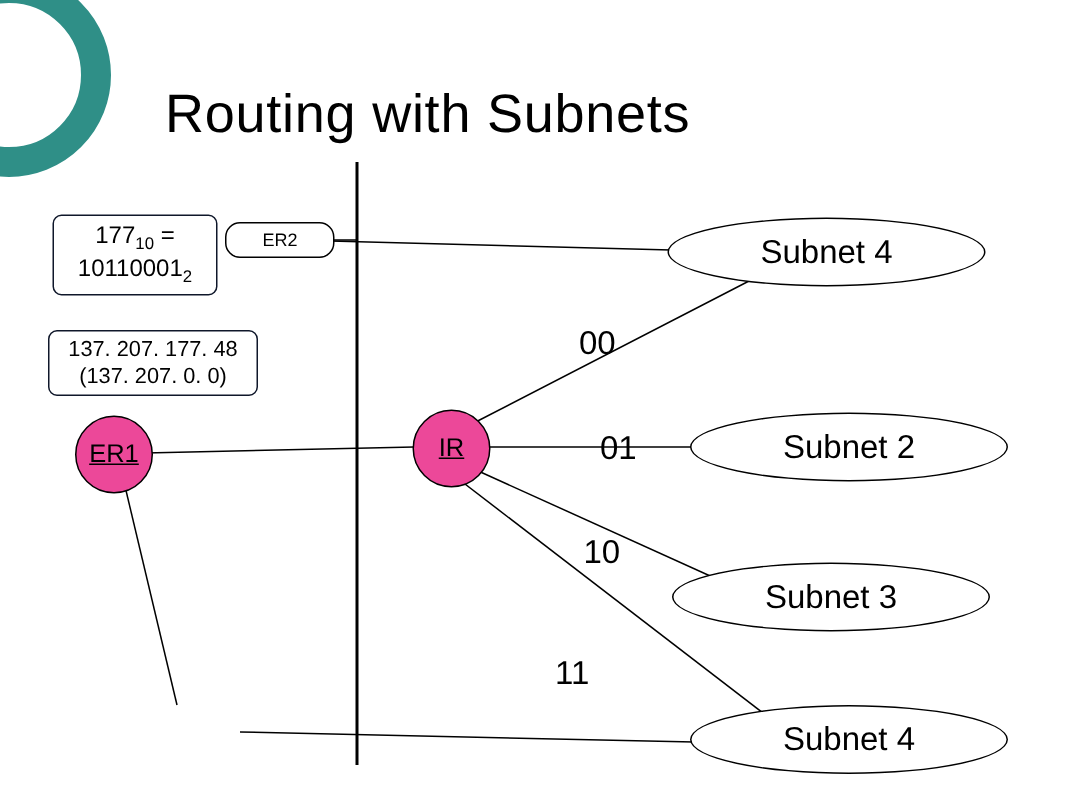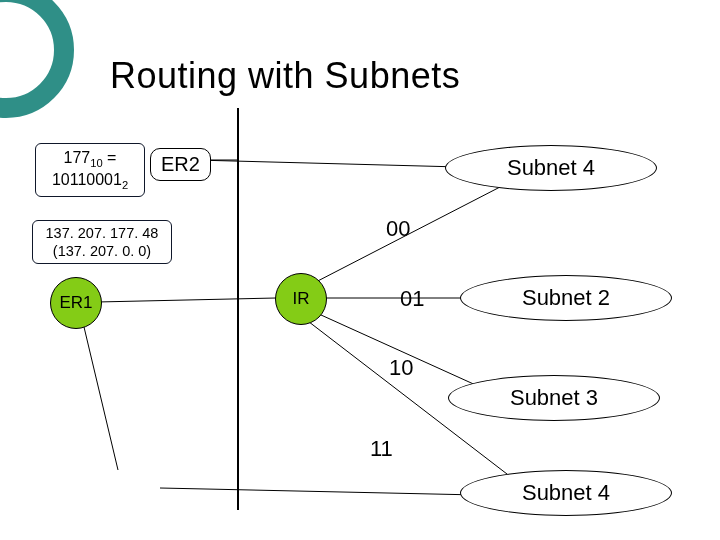--- a/index.html
+++ b/index.html
@@ -38,22 +38,22 @@
     padding: 4px 6px;
     text-align: center;
   }
   .box.small { font-size: 14.5px; padding: 3px 5px; }
 
   .er2 {
     position: absolute;
     border: 1px solid #000;
     border-radius: 10px;
     background: #fff;
-    font-size: 20px;
-    padding: 4px 10px;
+    font-size: 12px;
+    padding: 4px 24px;
   }
 
   .ellipse-wrap {
     position: absolute;
     text-align: center;
   }
   .ellipse {
     border: 1px solid #000;
     border-radius: 50%;
     background: #fff;
@@ -61,26 +61,27 @@
     align-items: center;
     justify-content: center;
   }
   .subnet {
     width: 210px; height: 44px;
     font-size: 22px;
   }
   .circle {
     border: 1px solid #000;
     border-radius: 50%;
-    background: #84cc16;
+    background: #ec4899;
     position: absolute;
     display: flex;
     align-items: center;
     justify-content: center;
     font-size: 17px;
+    text-decoration: underline;
   }
 
   .bitlabel {
     position: absolute;
     font-size: 22px;
   }
 
   .sub-text { font-size: 0.7em; vertical-align: sub; }
 </style>
 </head>

